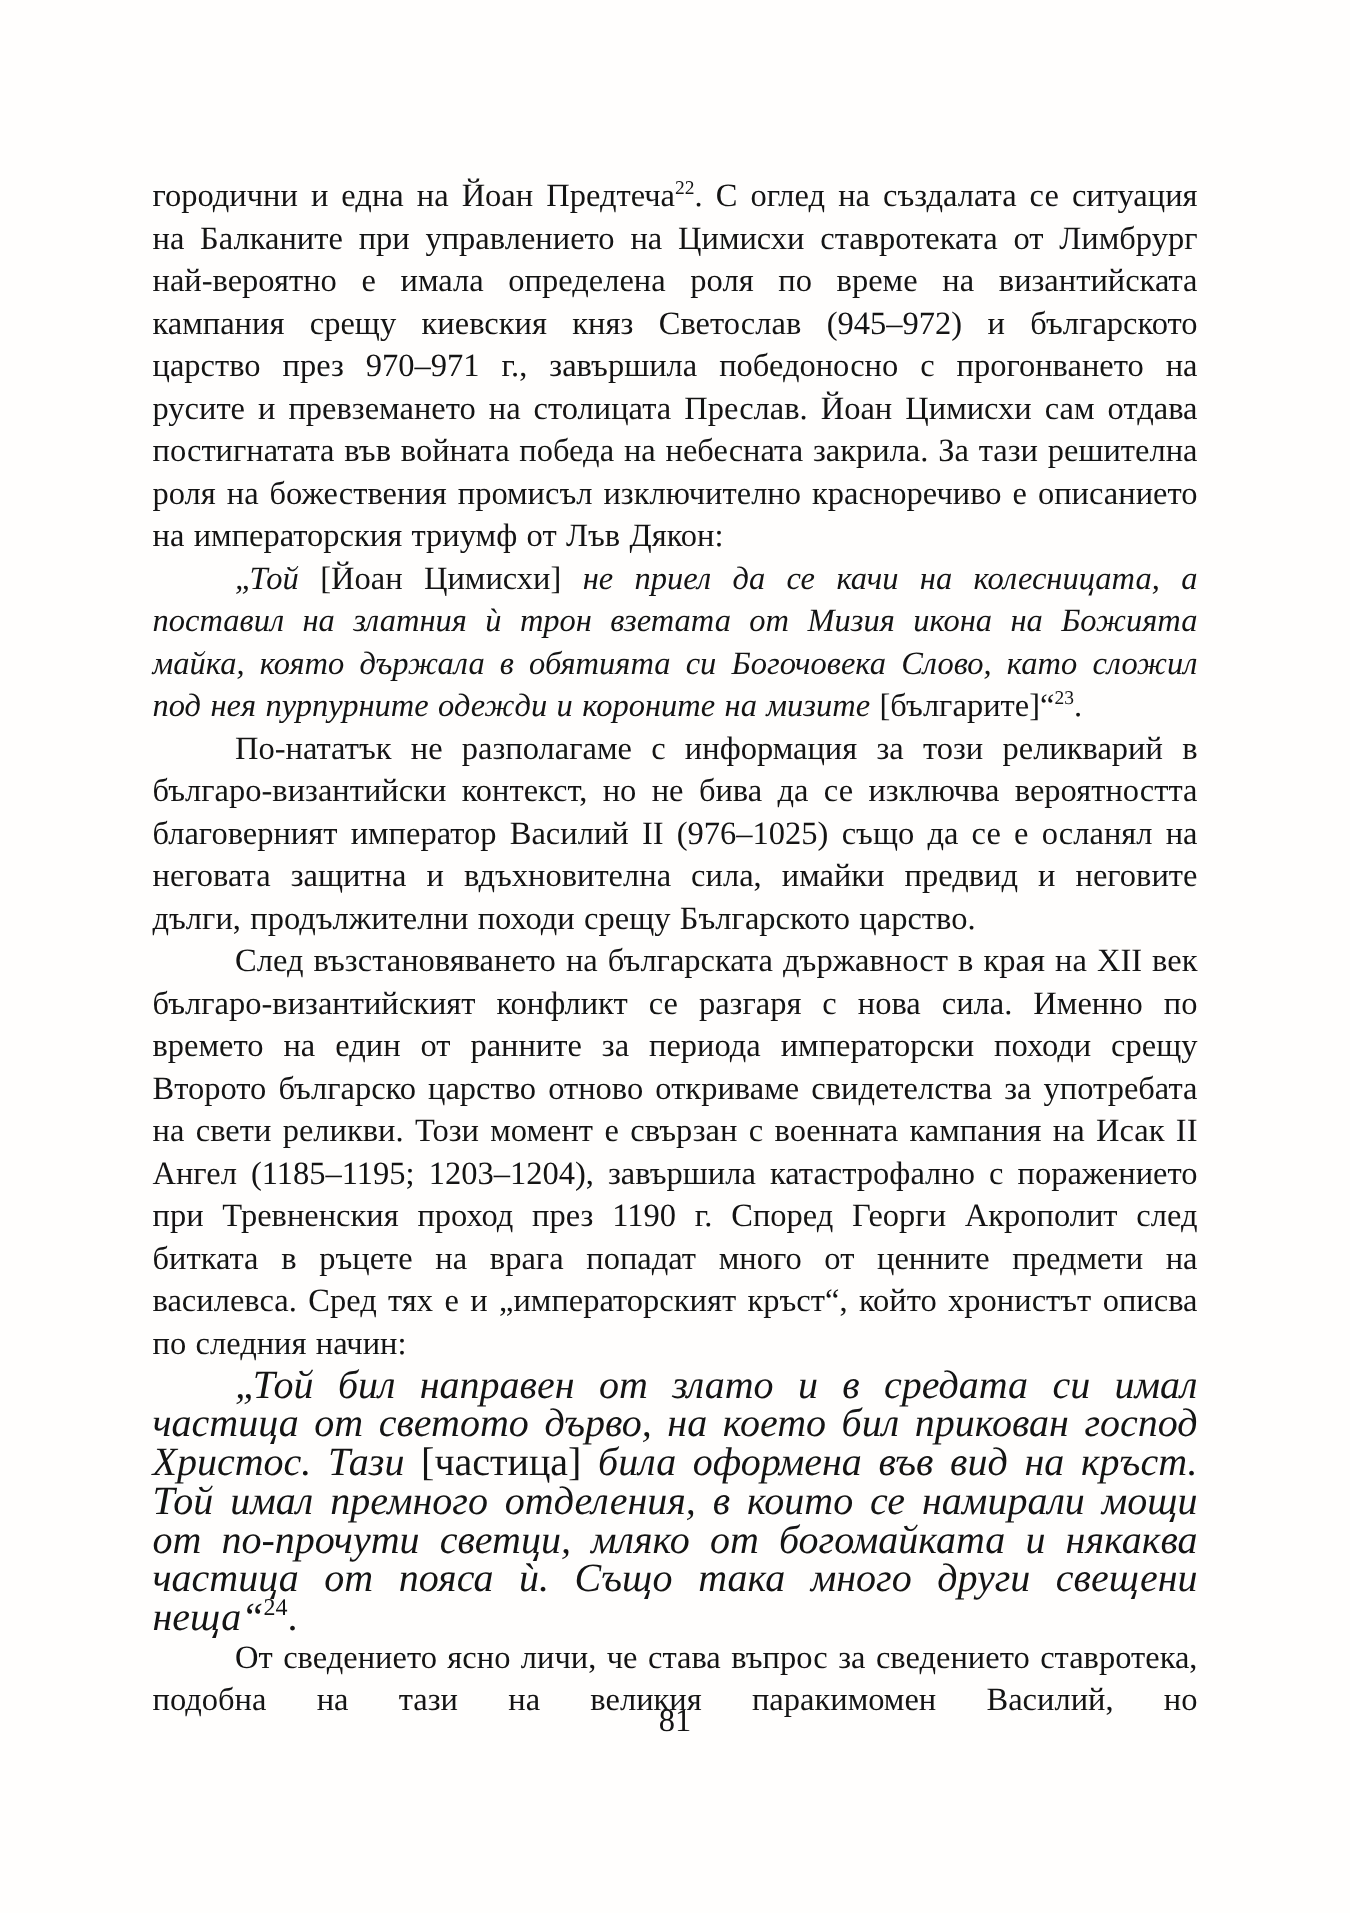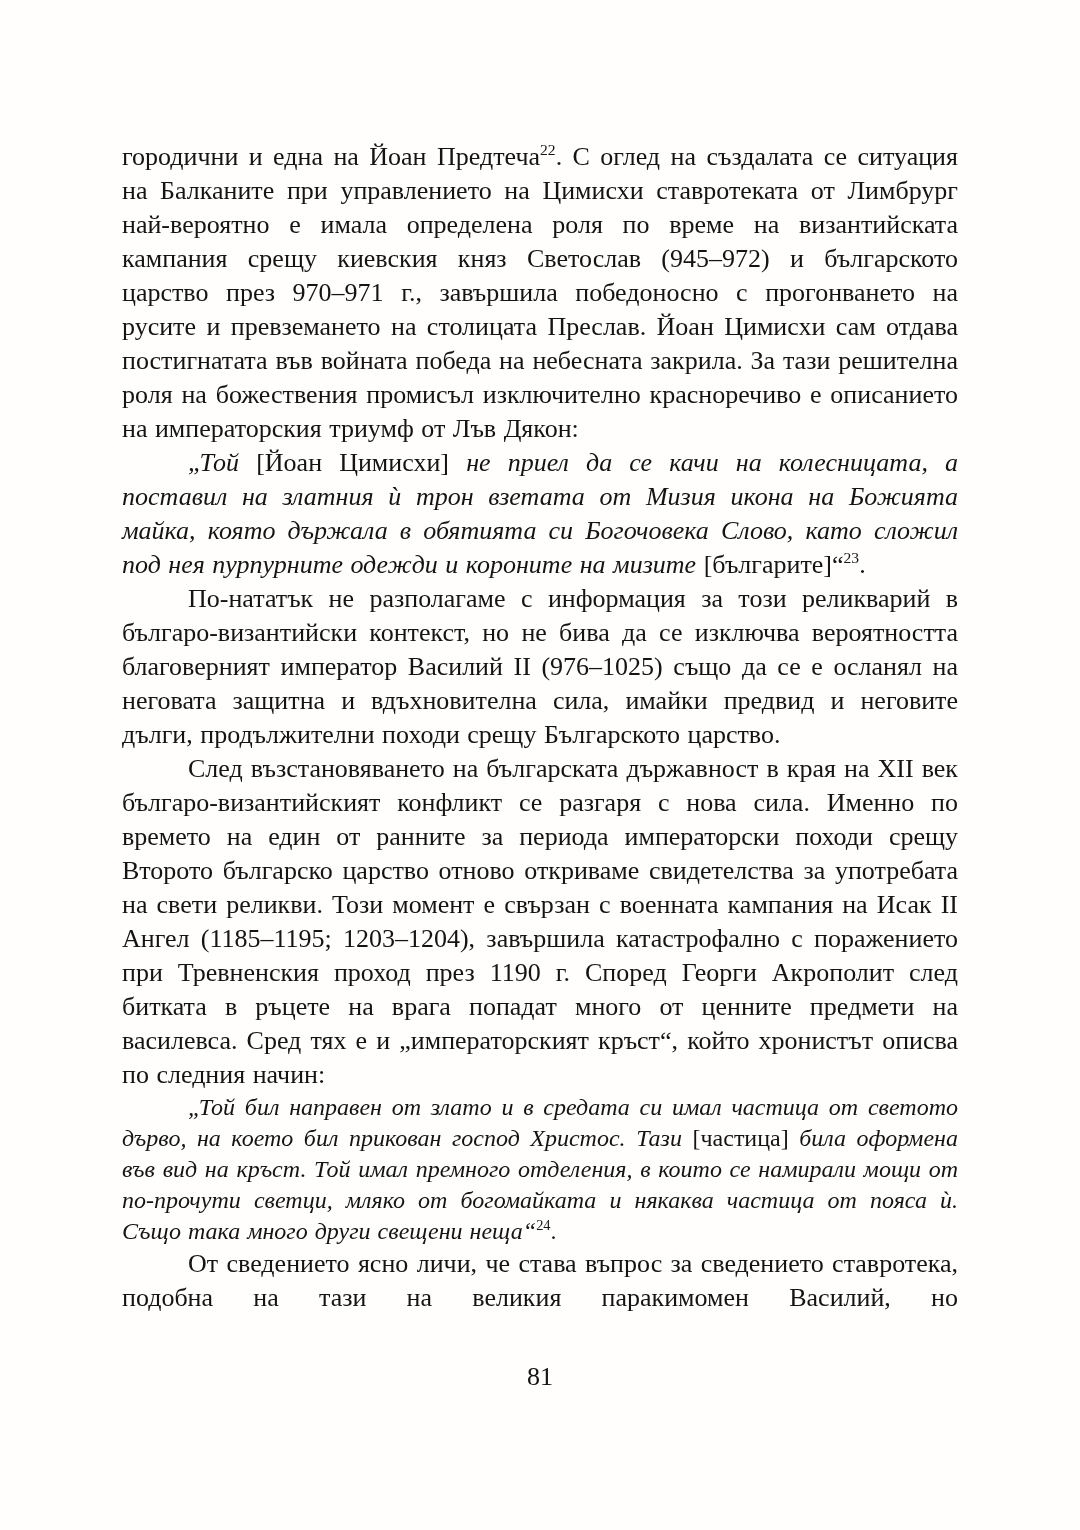--- a/index.html
+++ b/index.html
@@ -25,21 +25,21 @@
     text-align: justify;
   }
   .para {
     margin: 0;
     font-size: 26px;
     line-height: 34px;
     word-spacing: 1px;
   }
   .para.indent { text-indent: 66px; }
   .para.quote-small {
-    font-size: 24px;
+    font-size: 32px;
     line-height: 31px;
   }
   .para.continues { text-align-last: justify; }
   .italic { font-style: italic; font-family: Liberation Serif, serif; }
   sup.fnref {
     font-size: 0.6em;
     line-height: 0;
     vertical-align: super;
     letter-spacing: 0;
   }

